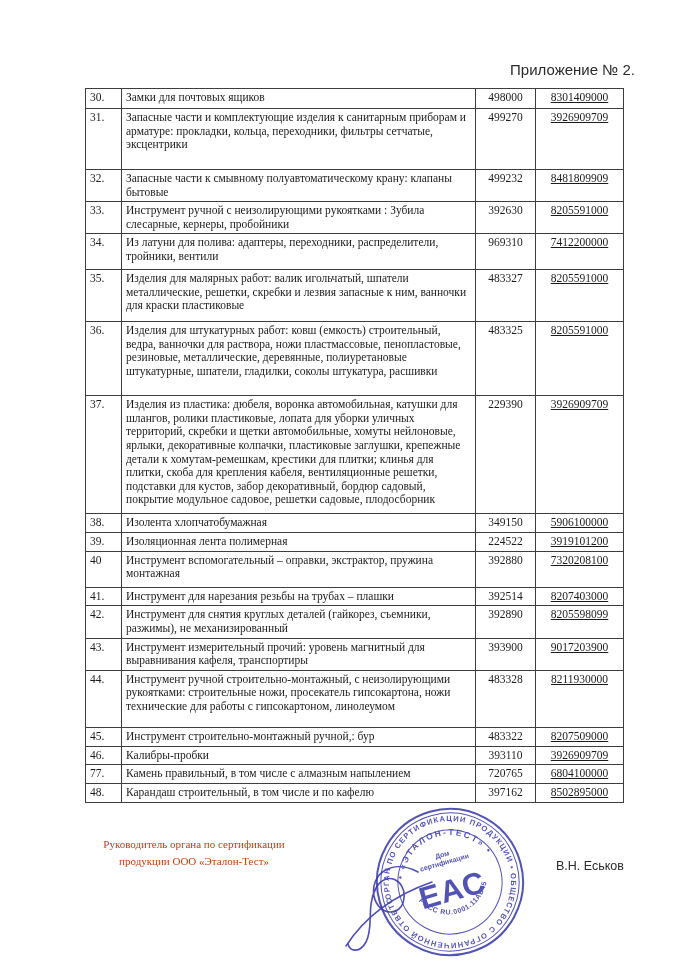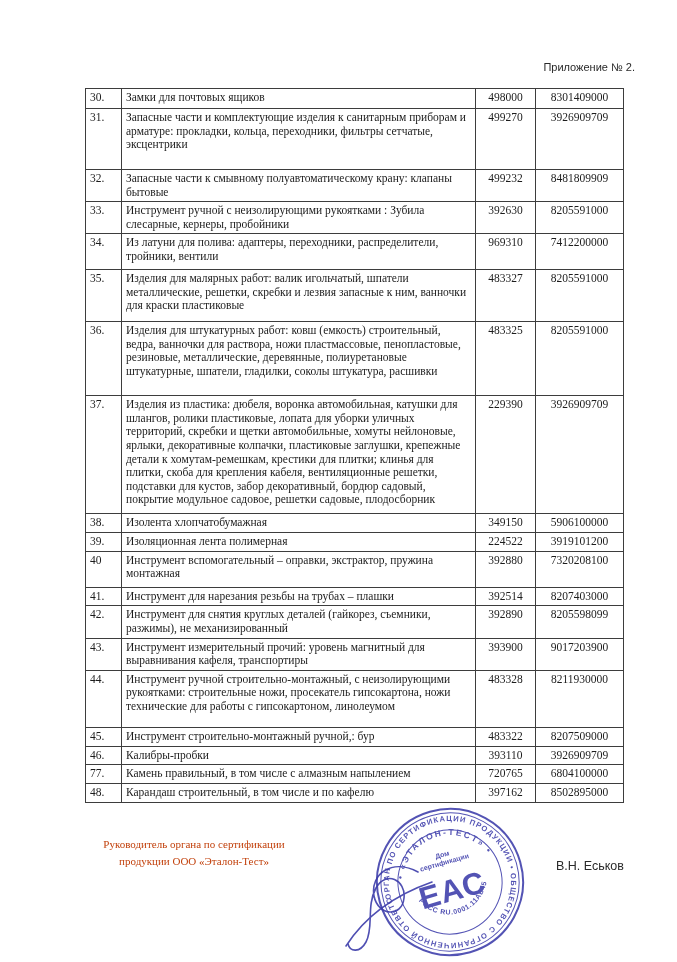--- a/index.html
+++ b/index.html
@@ -1,27 +1,27 @@
 <!DOCTYPE html>
 <html><head>
 <meta charset="utf-8">
 <style>
   html,body{margin:0;padding:0;background:#ffffff;}
   .page{position:relative;width:677px;height:962px;background:#ffffff;overflow:hidden;
         font-family:"Liberation Serif","DejaVu Serif",serif;color:#1c1c1c;}
   .appendix{position:absolute;top:61px;right:42px;font-family:"Liberation Sans",sans-serif;
-            font-size:11px;color:#2a2a2a;}
+            font-size:15px;color:#2a2a2a;}
   table.doc{position:absolute;top:88px;left:85px;width:538px;border-collapse:collapse;
             table-layout:fixed;}
   table.doc td{border:1px solid #3d3d3d;vertical-align:top;box-sizing:border-box;
                font-size:11.5px;line-height:1.18;padding:2px 4px;}
   td.c-num{width:36px;text-align:left;padding-left:7px;font-size:12px;margin-left:40px;}
   td.c-desc{width:354px;padding-left:7px;padding-right:10px;}
   td.c-okp{width:60px;text-align:center;vertical-align:middle;}
-  td.c-tnved{width:88px;text-align:center;padding-top:3px;}
+  td.c-tnved{width:88px;text-align:center;padding-top:3px;text-decoration:underline;}
   
   tbody tr:nth-of-type(1) td{height:20px}
   tbody tr:nth-of-type(2) td{height:61px}
   tbody tr:nth-of-type(3) td{height:28px}
   tbody tr:nth-of-type(4) td{height:28px}
   tbody tr:nth-of-type(5) td{height:36px}
   tbody tr:nth-of-type(6) td{height:52px}
   tbody tr:nth-of-type(7) td{height:74px}
   tbody tr:nth-of-type(8) td{height:118px}
   tbody tr:nth-of-type(9) td{height:19px}

